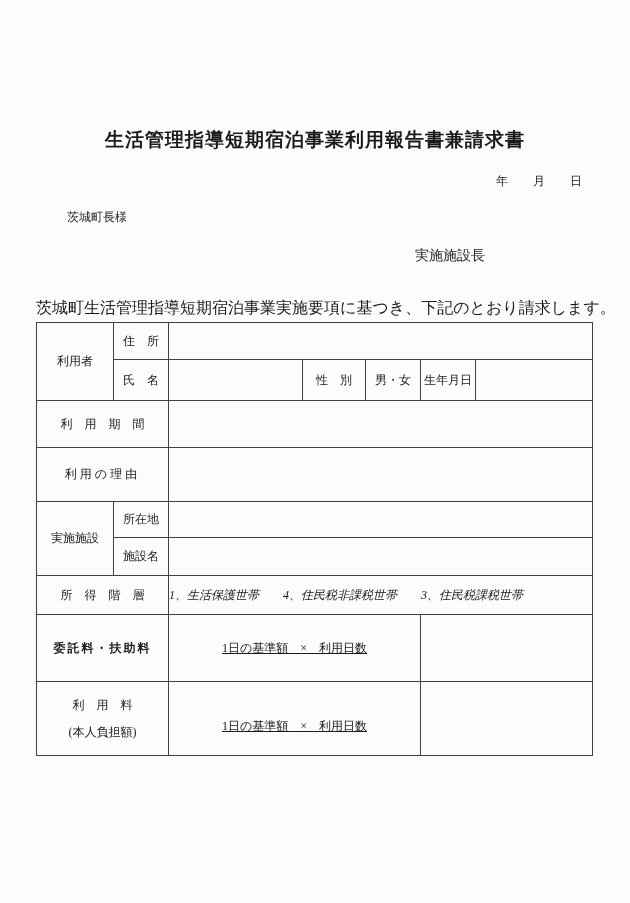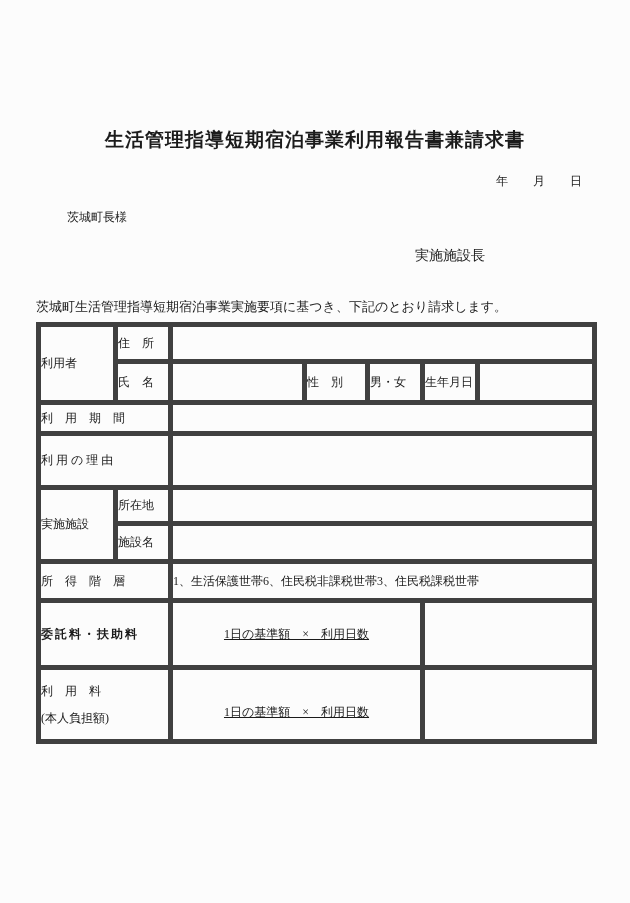--- a/index.html
+++ b/index.html
@@ -26,40 +26,41 @@
     position:absolute;top:209px;left:67px;
     display:flex;
     font-size:12px;
   }
   .sender{
     position:absolute;top:247px;left:415px;
     font-size:14px;
   }
   .intro{
     position:absolute;top:298px;left:36px;
-    font-size:13px;
+    font-size:16px;
   }
   table.form{
     position:absolute;top:322px;left:36px;
     width:556px;
     border-collapse:collapse;
     table-layout:fixed;
     font-size:12px;
   }
   table.form td{
-    border:5px solid #404040;
+    border:1px solid #404040;
     padding:0;
+    text-align:center;
     vertical-align:middle;
     color:#1b1b1b;
   }
   td.reason-lbl{letter-spacing:3px;}
   td.consign-lbl{letter-spacing:2px;font-weight:bold;}
   td.formula-cell{vertical-align:top;padding-top:13px;text-align:center;text-decoration:underline;}
   td.options-cell{text-align:left;vertical-align:middle;padding-left:18px;}
-  .options-wrap{display:flex;}
+  .options-wrap{display:flex;gap:24px;font-style:italic;}
   td.fee-lbl{vertical-align:top;padding-top:15px;}
   .fee-sub{margin-top:10px;}
 </style>
 </head>
 <body>
 
 <div class="page">
 
   <h1 class="title">生活管理指導短期宿泊事業利用報告書兼請求書</h1>
 
@@ -95,21 +96,21 @@
         <td colspan="5"></td>
       </tr>
       <tr style="height:41px">
         <td>氏　名</td>
         <td></td>
         <td>性　別</td>
         <td>男・女</td>
         <td>生年月日</td>
         <td></td>
       </tr>
-      <tr style="height:31px">
+      <tr style="height:47px">
         <td colspan="2">利　用　期　間</td>
         <td colspan="5"></td>
       </tr>
       <tr style="height:54px">
         <td colspan="2" class="reason-lbl">利用の理由</td>
         <td colspan="5"></td>
       </tr>
       <tr style="height:36px">
         <td rowspan="2">実施施設</td>
         <td>所在地</td>
@@ -117,21 +118,21 @@
       </tr>
       <tr style="height:38px">
         <td>施設名</td>
         <td colspan="5"></td>
       </tr>
       <tr style="height:39px">
         <td colspan="2">所　得　階　層</td>
         <td colspan="5" class="options-cell">
           <span class="options-wrap">
             <span>1、生活保護世帯</span>
-            <span>6、住民税非課税世帯</span>
+            <span>4、住民税非課税世帯</span>
             <span>3、住民税課税世帯</span>
           </span>
         </td>
       </tr>
       <tr style="height:67px">
         <td colspan="2" class="consign-lbl">委託料・扶助料</td>
         <td colspan="3" class="formula-cell">1日の基準額　×　利用日数</td>
         <td colspan="2"></td>
       </tr>
       <tr style="height:74px">

